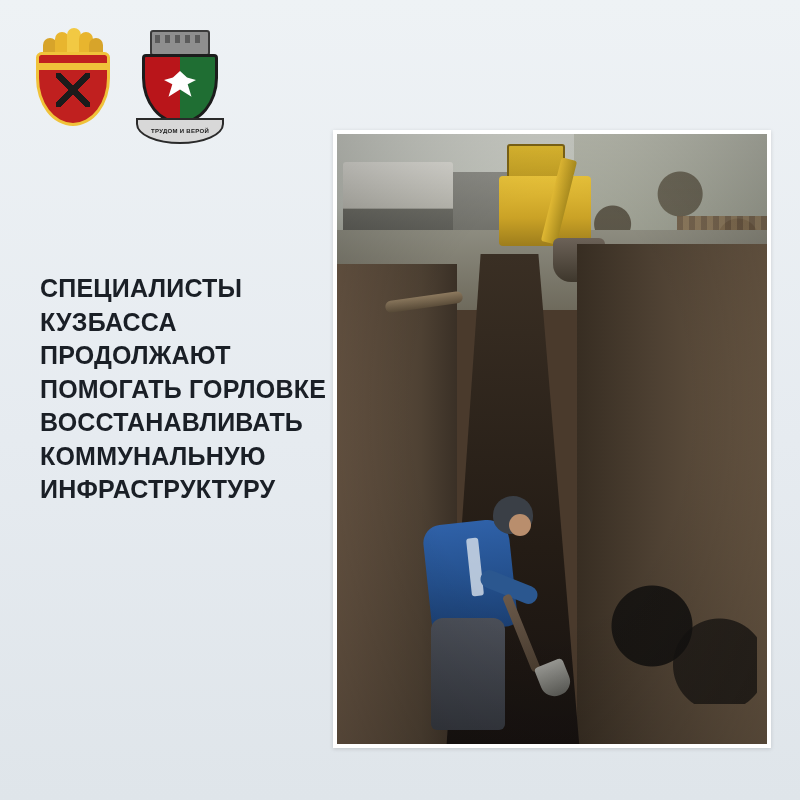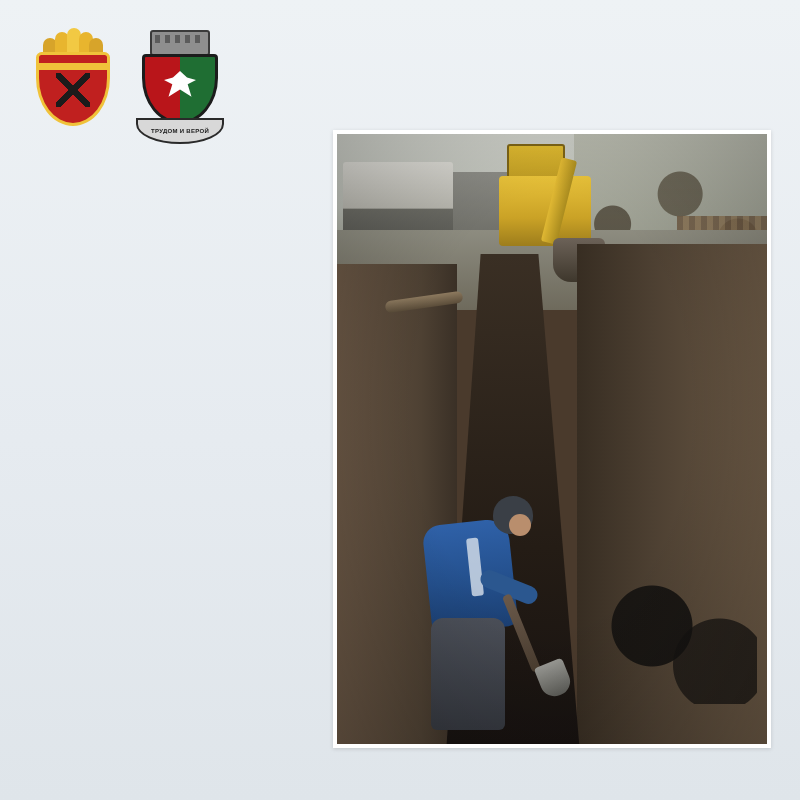--- a/index.html
+++ b/index.html
@@ -427,20 +427,21 @@
       <div class="g-shield">
         <div class="bird"></div>
       </div>
       <div class="ribbon">
         <span>ТРУДОМ И ВЕРОЙ</span>
       </div>
     </div>
 
   </div>
 
+  <div class="headline">СПЕЦИАЛИСТЫ КУЗБАССА ПРОДОЛЖАЮТ ПОМОГАТЬ ГОРЛОВКЕ ВОССТАНАВЛИВАТЬ КОММУНАЛЬНУЮ ИНФРАСТРУКТУРУ</div>
 
   <div class="photo-frame">
     <div class="photo">
       <div class="ph-sky"></div>
       <div class="ph-trees"></div>
       <div class="ph-fence"></div>
       <div class="ph-garage"></div>
       <div class="ph-truck"></div>
       <div class="ph-ground"></div>
 

